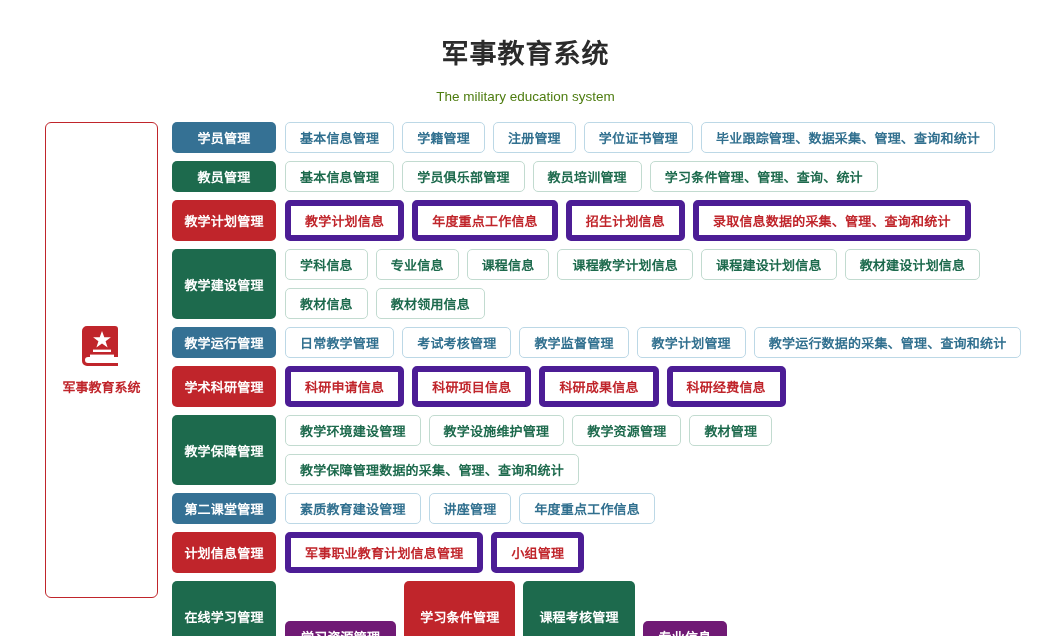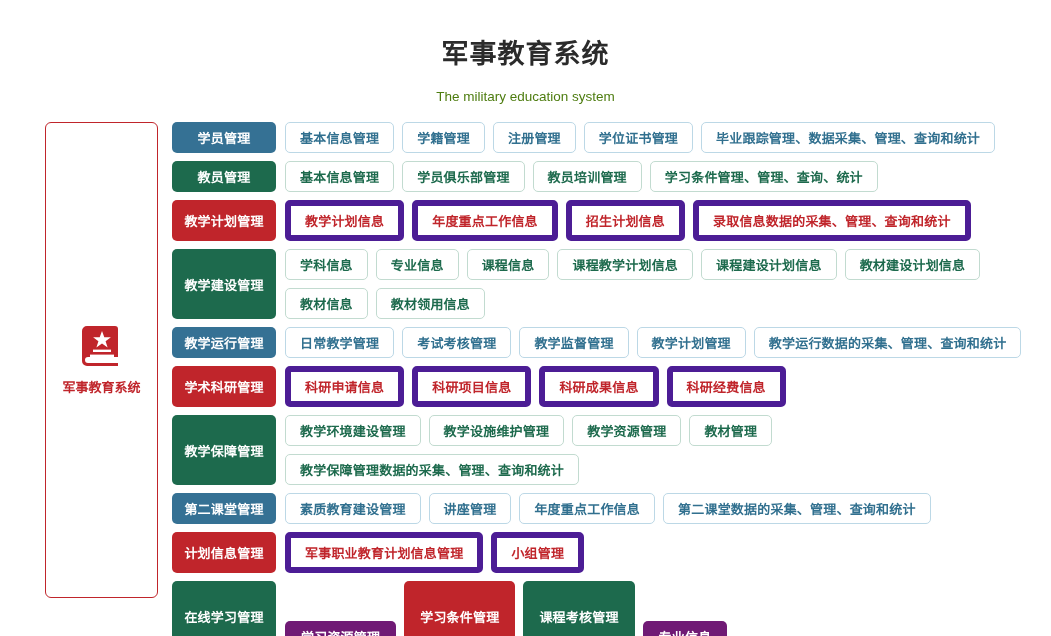--- a/index.html
+++ b/index.html
@@ -230,21 +230,20 @@
           <div class="item green">教材管理</div>
           <div class="item green">教学保障管理数据的采集、管理、查询和统计</div>
         </div>
       </div>
       <div class="row">
         <div class="cat blue">第二课堂管理</div>
         <div class="items">
           <div class="item blue">素质教育建设管理</div>
           <div class="item blue">讲座管理</div>
           <div class="item blue">年度重点工作信息</div>
-          <div class="item blue">第二课堂数据的采集、管理、查询和统计</div>
         </div>
       </div>
       <div class="row">
         <div class="cat red">计划信息管理</div>
         <div class="items">
           <div class="item red">军事职业教育计划信息管理</div>
           <div class="item red">小组管理</div>
         </div>
       </div>
       <div class="row">

